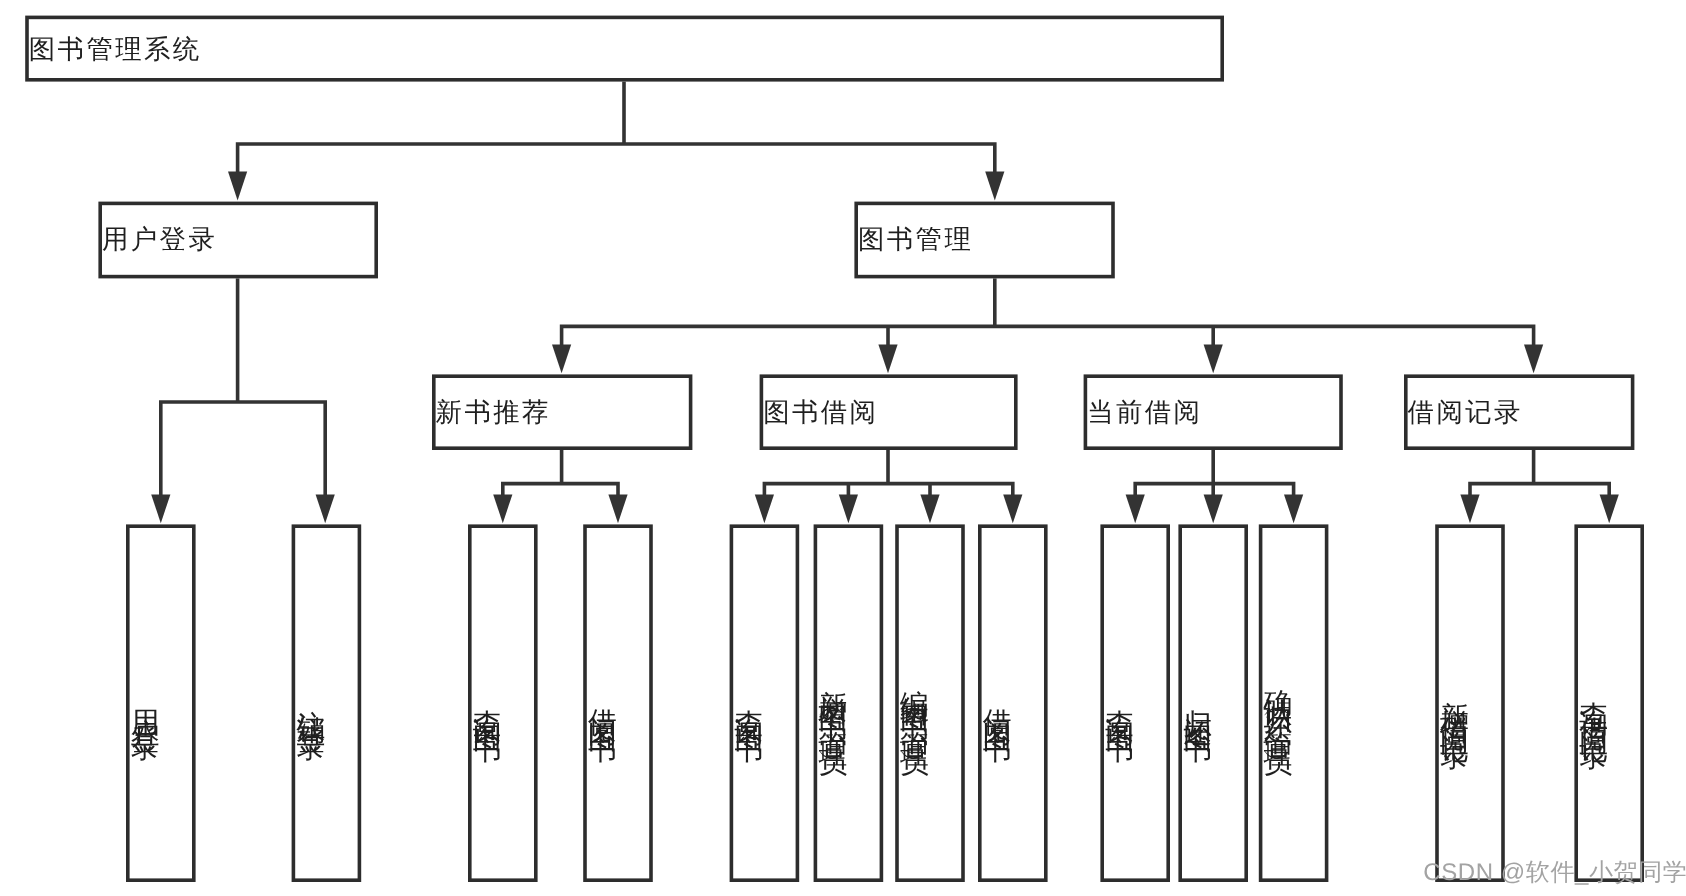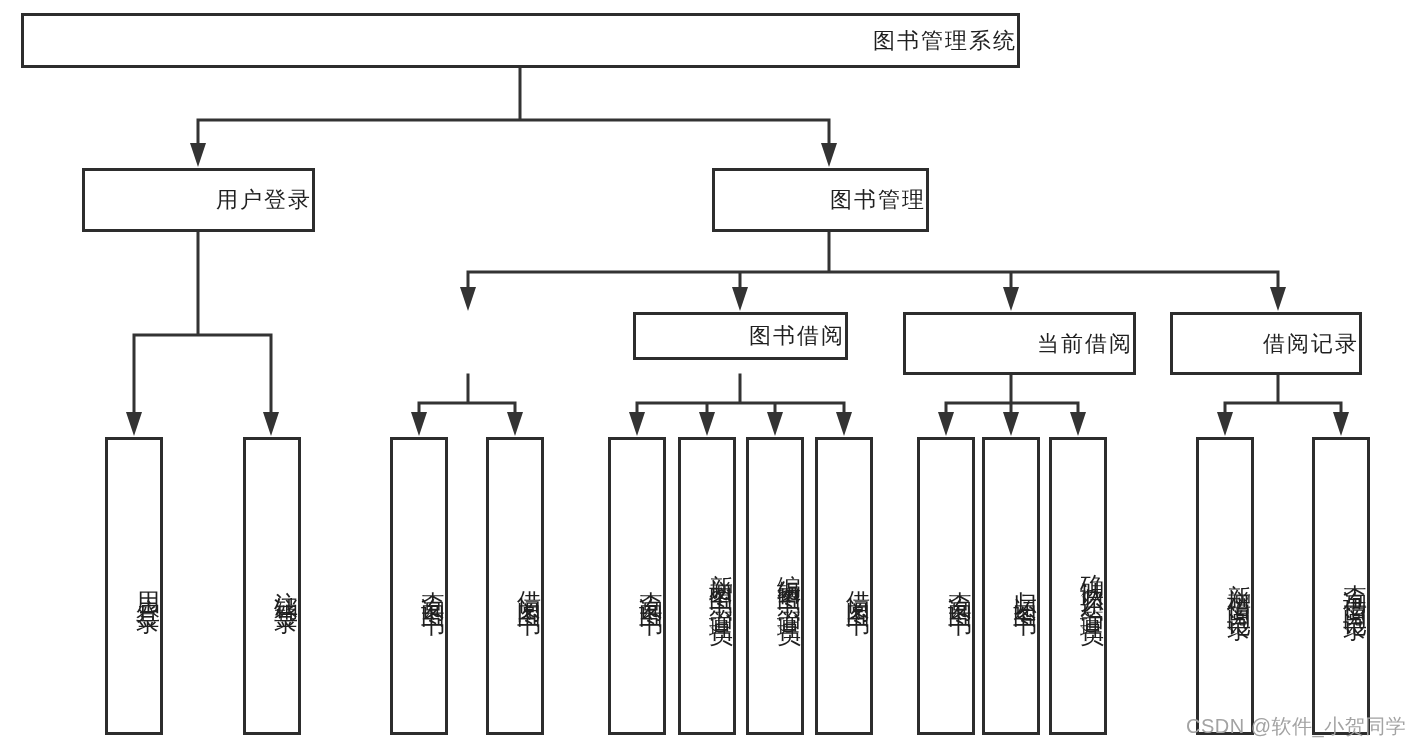--- a/index.html
+++ b/index.html
@@ -9,21 +9,21 @@
     background:#ffffff;
     font-family:"Liberation Sans","DejaVu Sans",sans-serif;
     overflow:hidden;
   }
   .connectors{position:absolute;left:0;top:0;z-index:0;}
   .node{
     position:absolute;
     box-sizing:border-box;
     border:3px solid #2d2d2d;
     background:#ffffff;
-    display:flex;align-items:center;justify-content:flex-end;
+    display:flex;align-items:center;justify-content:flex-start;
     color:#1f1f1f;
     z-index:1;
   }
   .h-node span{
     font-size:22px;
     letter-spacing:2px;
     white-space:nowrap;
   }
   .leaf{width:58px;height:298px;}
   .vtext{
@@ -87,24 +87,27 @@
     <span>图书管理系统</span>
   </div>
 
   <div class="node h-node" style="left:82px;top:168px;width:233px;height:64px">
     <span>用户登录</span>
   </div>
   <div class="node h-node" style="left:712px;top:168px;width:217px;height:64px">
     <span>图书管理</span>
   </div>
 
-  <div class="node h-node" style="left:633px;top:312px;width:215px;height:48px">
+  <div class="node h-node" style="left:360px;top:312px;width:217px;height:63px">
+    <span>新书推荐</span>
+  </div>
+  <div class="node h-node" style="left:633px;top:312px;width:215px;height:63px">
     <span>图书借阅</span>
   </div>
-  <div class="node h-node" style="left:903px;top:312px;width:233px;height:63px">
+  <div class="node h-node" style="left:903px;top:312px;width:216px;height:63px">
     <span>当前借阅</span>
   </div>
   <div class="node h-node" style="left:1170px;top:312px;width:192px;height:63px">
     <span>借阅记录</span>
   </div>
 
   <div class="node leaf" style="left:105px;top:437px">
     <span class="vtext">用户登录</span>
   </div>
   <div class="node leaf" style="left:243px;top:437px">

